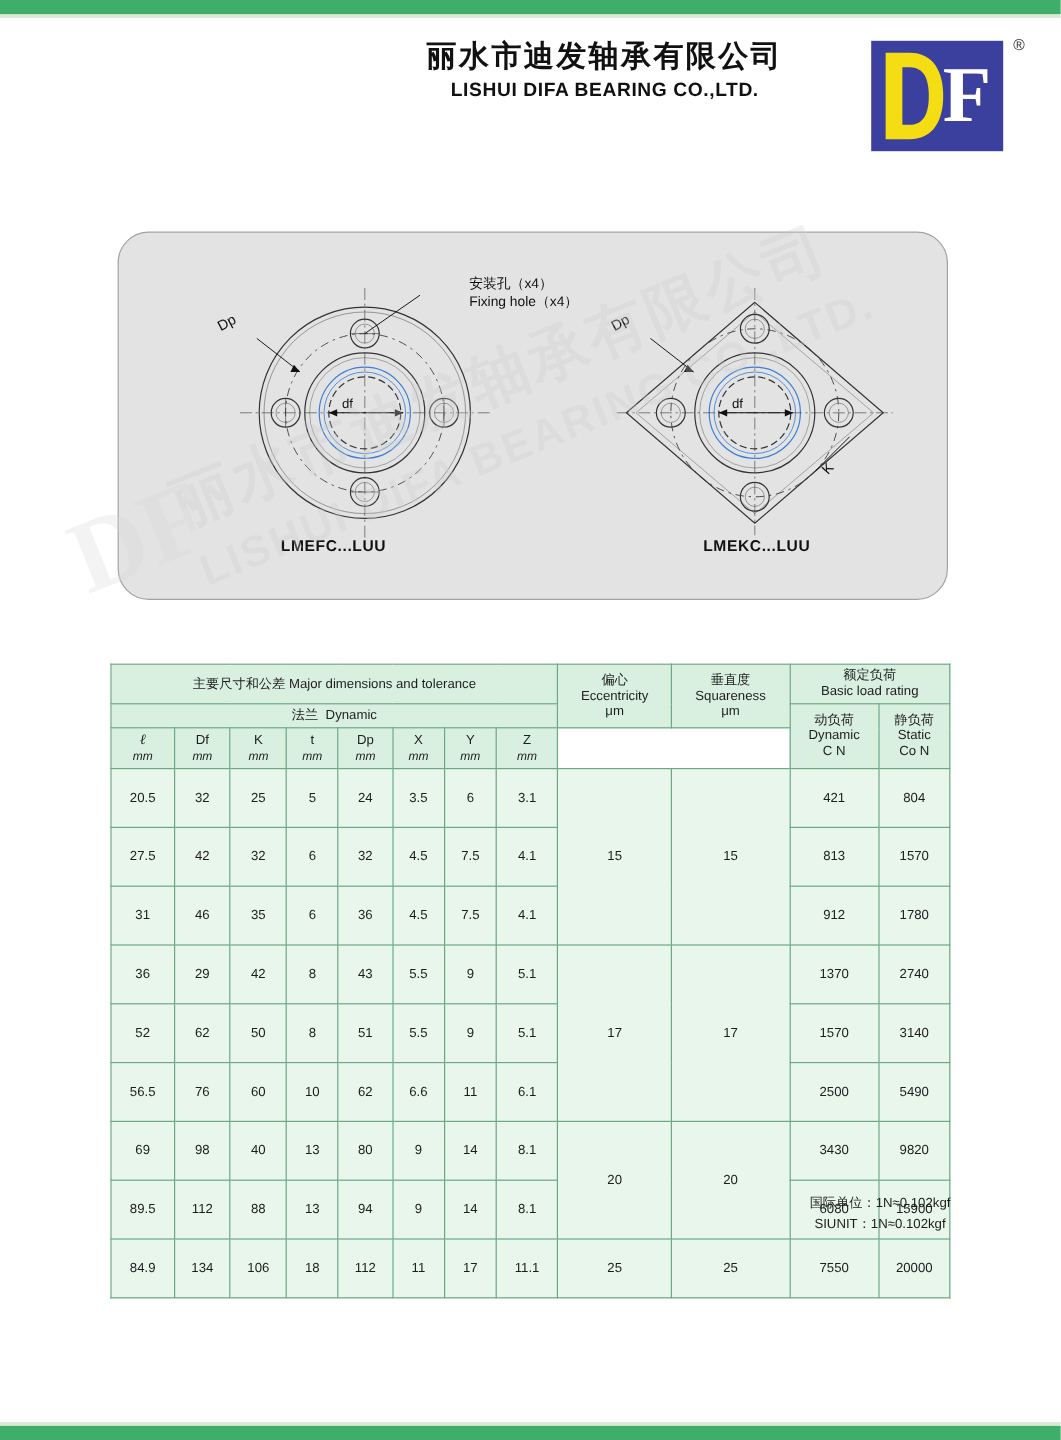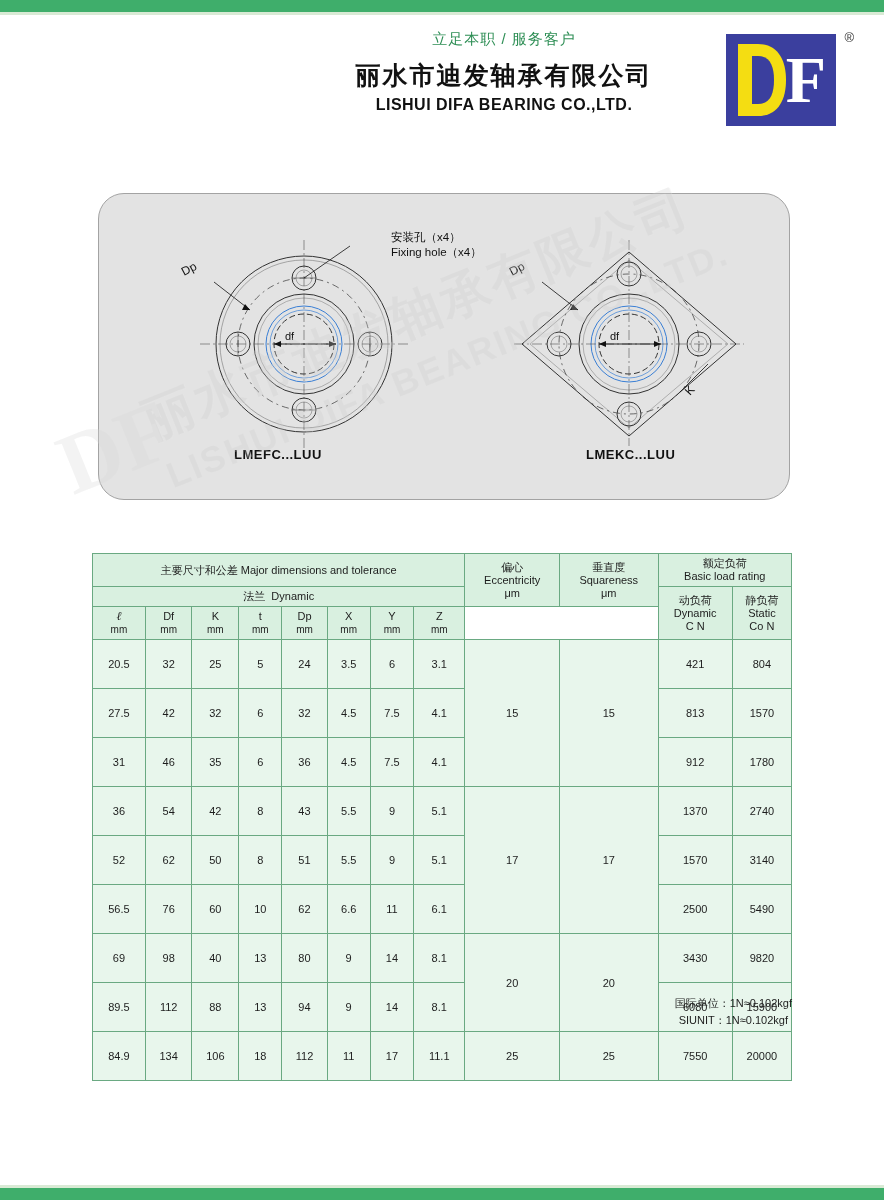--- a/index.html
+++ b/index.html
@@ -202,21 +202,21 @@
     line-height: 13px;
   }
   table.dims td {
     padding: 10px 2px;
     background: #e8f6ec;
     height: 28px;
   }
   .th-group { font-size: 11px; }
   .th-group .cn { color: #1d1d1d; }
   .th-group .en { color: #1d1d1d; }
-  .col-unit { display: block; font-size: 10px; }
+  .col-unit { display: block; font-size: 10px; font-style: italic; }
   .ital { font-style: italic; font-family: "Liberation Serif", serif; font-size: 12px;}
 
   .note {
     position: absolute;
     right: 92px;
     top: 995px;
     font-size: 11px;
     color: #1d1d1d;
     text-align: center;
     line-height: 17px;
@@ -225,25 +225,20 @@
 </head>
 <body>
 
 <div class="bar-top"></div>
 <div class="bar-top-inner"></div>
 <div class="bar-bottom"></div>
 <div class="bar-bottom-inner"></div>
 
 <div class="header">
   <div class="header-text">
-    <div class="slogan">
-      <span>立足本职</span>
-      <span class="sep">/</span>
-      <span>服务客户</span>
-    </div>
     <div class="company-cn">丽水市迪发轴承有限公司</div>
     <div class="company-en">LISHUI DIFA BEARING CO.,LTD.</div>
   </div>
 
   <div class="reg-mark">®</div>
 
   <div class="logo-box">
     <svg class="logo-d" viewBox="0 0 52 76">
       <path d="M2,2 L22,2 C42,2 50,18 50,38 C50,58 42,74 22,74 L2,74 Z" fill="#f4dd12"></path>
       <path d="M16,14 L22,14 C34,14 38,24 38,38 C38,52 34,62 22,62 L16,62 Z" fill="#3b3f9e"></path>
@@ -463,21 +458,21 @@
           <td>6</td>
           <td>36</td>
           <td>4.5</td>
           <td>7.5</td>
           <td>4.1</td>
           <td>912</td>
           <td>1780</td>
         </tr>
         <tr>
           <td>36</td>
-          <td>54</td>
+          <td>29</td>
           <td>42</td>
           <td>8</td>
           <td>43</td>
           <td>5.5</td>
           <td>9</td>
           <td>5.1</td>
           <td rowspan="3">17</td>
           <td rowspan="3">17</td>
           <td>1370</td>
           <td>2740</td>

